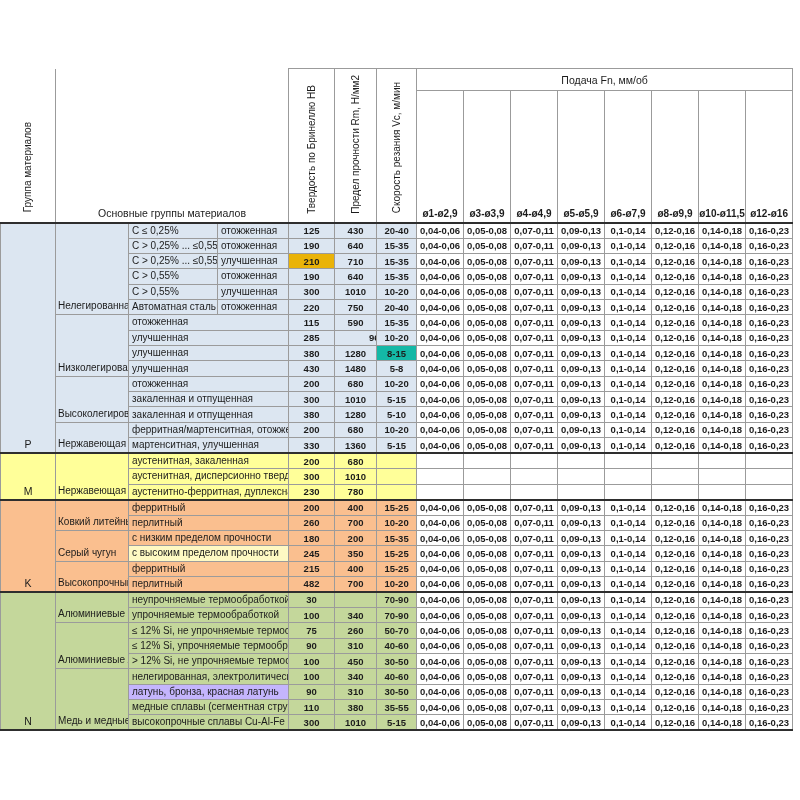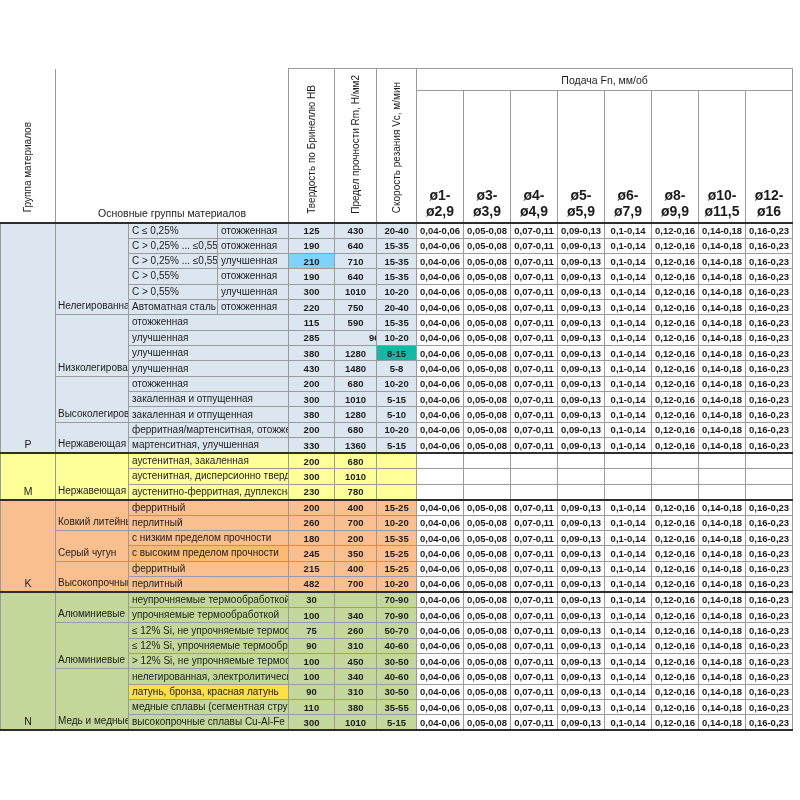--- a/index.html
+++ b/index.html
@@ -20,21 +20,21 @@
   tr.h1 { height:22px; }
   tr.h2 { height:132px; }
   th.c-group { border-top:none; border-left:none; vertical-align:bottom; text-align:center; padding-bottom:5px; }
   th.c-main  { border-top:none; vertical-align:bottom; text-align:center; font-size:10.5px; padding-bottom:3px; }
   th.c-rot   { vertical-align:bottom; text-align:center; padding-bottom:4px; }
   th.c-feed  { font-size:10.5px; text-align:center; vertical-align:middle; }
   .vert {
     display:inline-block; writing-mode:vertical-rl; transform:rotate(180deg);
     white-space:nowrap; font-size:10px; line-height:12px;
   }
-  th.dia { font-weight:bold; font-size:14px; vertical-align:bottom; text-align:center; padding-bottom:3px; }
+  th.dia { font-weight:bold; font-size:10px; vertical-align:bottom; text-align:center; padding-bottom:3px; }
   tbody tr { height:15.36px; }
   td.txt { font-size:10px; text-align:left; white-space:nowrap; padding:0 0 0 3px; line-height:14px; }
   td.sub { font-size:10px; text-align:left; white-space:nowrap; vertical-align:bottom; padding:0 0 2px 2px; line-height:13px; }
   td.letter { font-size:10.5px; text-align:center; vertical-align:bottom; padding-bottom:2px; }
   td.num { font-size:9.5px; font-weight:bold; text-align:center; white-space:nowrap; }
   tr.sec-top > td { border-top:2px solid #2e2e2e; }
 </style>
 </head>
 <body>
 
@@ -114,21 +114,21 @@
           <td class="num" style="background: rgb(255, 255, 255);">0,07-0,11</td>
           <td class="num" style="background: rgb(255, 255, 255);">0,09-0,13</td>
           <td class="num" style="background: rgb(255, 255, 255);">0,1-0,14</td>
           <td class="num" style="background: rgb(255, 255, 255);">0,12-0,16</td>
           <td class="num" style="background: rgb(255, 255, 255);">0,14-0,18</td>
           <td class="num" style="background: rgb(255, 255, 255);">0,16-0,23</td>
         </tr>
         <tr>
           <td class="txt" style="background: rgb(220, 230, 241);">C &gt; 0,25% ... ≤0,55%</td>
           <td class="txt" style="background: rgb(220, 230, 241);">улучшенная</td>
-          <td class="num" style="background: #7dd3fc;">210</td>
+          <td class="num" style="background: #eab308;">210</td>
           <td class="num" style="background: rgb(220, 230, 241);">710</td>
           <td class="num" style="background: rgb(220, 230, 241);">15-35</td>
           <td class="num" style="background: rgb(255, 255, 255);">0,04-0,06</td>
           <td class="num" style="background: rgb(255, 255, 255);">0,05-0,08</td>
           <td class="num" style="background: rgb(255, 255, 255);">0,07-0,11</td>
           <td class="num" style="background: rgb(255, 255, 255);">0,09-0,13</td>
           <td class="num" style="background: rgb(255, 255, 255);">0,1-0,14</td>
           <td class="num" style="background: rgb(255, 255, 255);">0,12-0,16</td>
           <td class="num" style="background: rgb(255, 255, 255);">0,14-0,18</td>
           <td class="num" style="background: rgb(255, 255, 255);">0,16-0,23</td>
@@ -390,21 +390,21 @@
           <td class="num" style="background: rgb(255, 255, 255);">0,04-0,06</td>
           <td class="num" style="background: rgb(255, 255, 255);">0,05-0,08</td>
           <td class="num" style="background: rgb(255, 255, 255);">0,07-0,11</td>
           <td class="num" style="background: rgb(255, 255, 255);">0,09-0,13</td>
           <td class="num" style="background: rgb(255, 255, 255);">0,1-0,14</td>
           <td class="num" style="background: rgb(255, 255, 255);">0,12-0,16</td>
           <td class="num" style="background: rgb(255, 255, 255);">0,14-0,18</td>
           <td class="num" style="background: rgb(255, 255, 255);">0,16-0,23</td>
         </tr>
         <tr>
-          <td class="txt" colspan="2" style="background: #fdba74;">с высоким пределом прочности</td>
+          <td class="txt" colspan="2" style="background: #fef9c3;">с высоким пределом прочности</td>
           <td class="num" style="background: rgb(250, 191, 143);">245</td>
           <td class="num" style="background: rgb(250, 191, 143);">350</td>
           <td class="num" style="background: rgb(250, 191, 143);">15-25</td>
           <td class="num" style="background: rgb(255, 255, 255);">0,04-0,06</td>
           <td class="num" style="background: rgb(255, 255, 255);">0,05-0,08</td>
           <td class="num" style="background: rgb(255, 255, 255);">0,07-0,11</td>
           <td class="num" style="background: rgb(255, 255, 255);">0,09-0,13</td>
           <td class="num" style="background: rgb(255, 255, 255);">0,1-0,14</td>
           <td class="num" style="background: rgb(255, 255, 255);">0,12-0,16</td>
           <td class="num" style="background: rgb(255, 255, 255);">0,14-0,18</td>
@@ -521,21 +521,21 @@
           <td class="num" style="background: rgb(255, 255, 255);">0,04-0,06</td>
           <td class="num" style="background: rgb(255, 255, 255);">0,05-0,08</td>
           <td class="num" style="background: rgb(255, 255, 255);">0,07-0,11</td>
           <td class="num" style="background: rgb(255, 255, 255);">0,09-0,13</td>
           <td class="num" style="background: rgb(255, 255, 255);">0,1-0,14</td>
           <td class="num" style="background: rgb(255, 255, 255);">0,12-0,16</td>
           <td class="num" style="background: rgb(255, 255, 255);">0,14-0,18</td>
           <td class="num" style="background: rgb(255, 255, 255);">0,16-0,23</td>
         </tr>
         <tr>
-          <td class="txt" colspan="2" style="background: #fde047;">латунь, бронза, красная латунь</td>
+          <td class="txt" colspan="2" style="background: #c4b5fd;">латунь, бронза, красная латунь</td>
           <td class="num" style="background: rgb(196, 215, 155);">90</td>
           <td class="num" style="background: rgb(196, 215, 155);">310</td>
           <td class="num" style="background: rgb(196, 215, 155);">30-50</td>
           <td class="num" style="background: rgb(255, 255, 255);">0,04-0,06</td>
           <td class="num" style="background: rgb(255, 255, 255);">0,05-0,08</td>
           <td class="num" style="background: rgb(255, 255, 255);">0,07-0,11</td>
           <td class="num" style="background: rgb(255, 255, 255);">0,09-0,13</td>
           <td class="num" style="background: rgb(255, 255, 255);">0,1-0,14</td>
           <td class="num" style="background: rgb(255, 255, 255);">0,12-0,16</td>
           <td class="num" style="background: rgb(255, 255, 255);">0,14-0,18</td>

